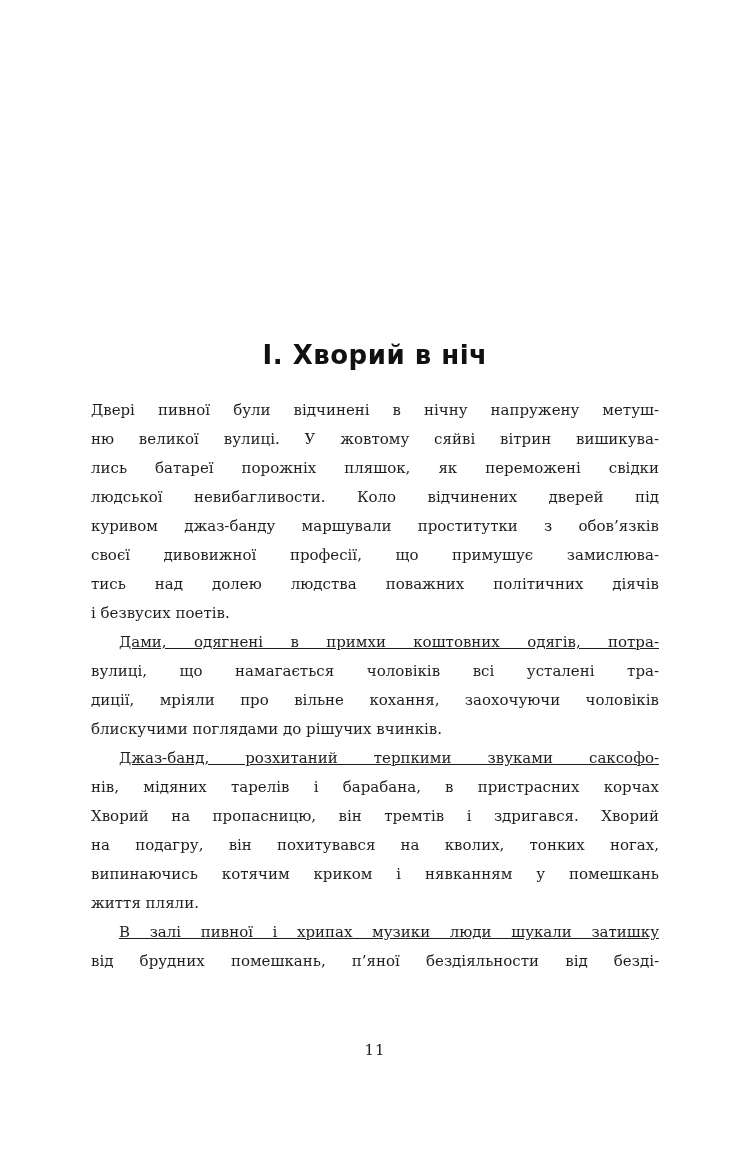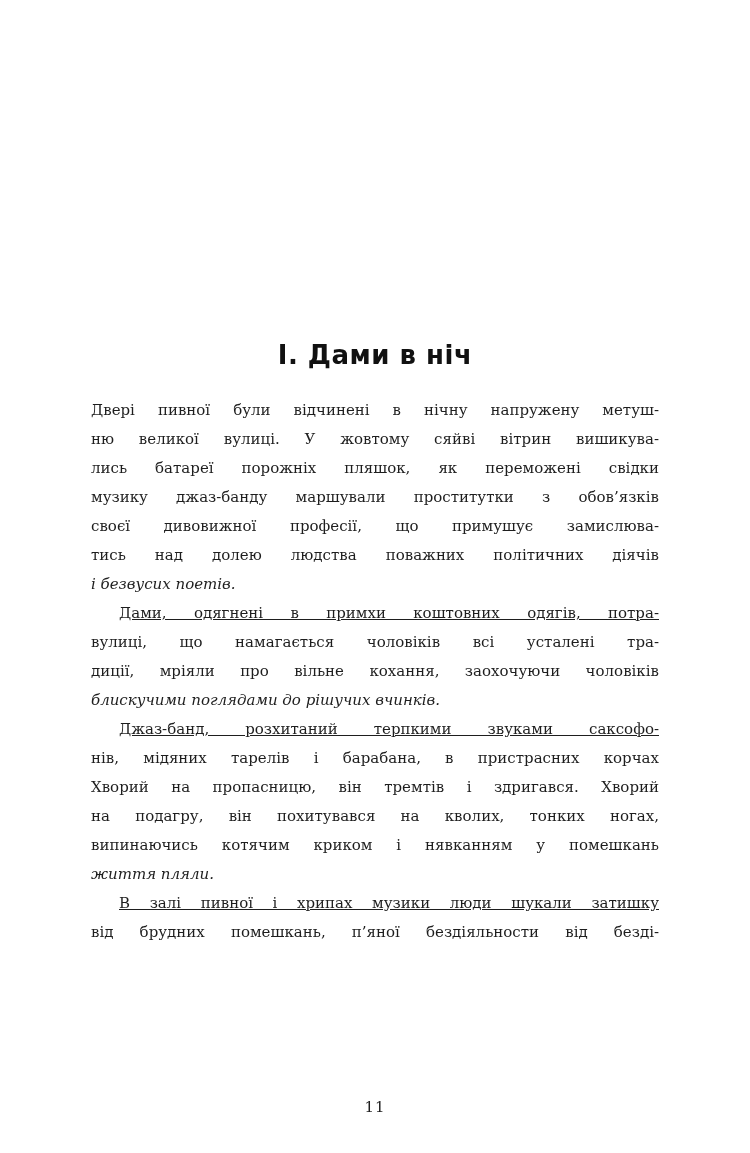--- a/index.html
+++ b/index.html
@@ -42,50 +42,50 @@
   .text-block .line {
     text-align: justify;
     text-align-last: justify;
     height: 29px;
     white-space: nowrap;
     overflow: visible;
   }
   .text-block .line.last {
     text-align: left;
     text-align-last: left;
-    font-style: italic;
   }
   .text-block .line.indent {
     padding-left: 28px;
     text-decoration: underline;
   }
   .page-number {
     position: absolute;
-    top: 1097px;
+    top: 1040px;
     left: 0;
     width: 750px;
     text-align: center;
     font-family: "DejaVu Serif", serif;
     font-size: 15px;
     line-height: 20px;
     color: #1e1e1e;
     letter-spacing: 1px;
   }
 </style>
 </head>
 <body>
 
 <div class="book-page">
-  <h1 class="chapter-title">І. Дами в ніч</h1>
+  <h1 class="chapter-title">І. Хворий в ніч</h1>
 
   <div class="text-block">
       <div class="line">Двері пивної були відчинені в нічну напружену метуш-</div>
       <div class="line">ню великої вулиці. У жовтому сяйві вітрин вишикува-</div>
       <div class="line">лись батареї порожніх пляшок, як переможені свідки</div>
-      <div class="line">музику джаз-банду маршували проститутки з обов’язків</div>
+      <div class="line">людської невибагливости. Коло відчинених дверей під</div>
+      <div class="line">куривом джаз-банду маршували проститутки з обов’язків</div>
       <div class="line">своєї дивовижної професії, що примушує замислюва-</div>
       <div class="line">тись над долею людства поважних політичних діячів</div>
       <div class="line last">і безвусих поетів.</div>
       <div class="line indent">Дами, одягнені в примхи коштовних одягів, потра-</div>
       <div class="line">вулиці, що намагається чоловіків всі усталені тра-</div>
       <div class="line">диції, мріяли про вільне кохання, заохочуючи чоловіків</div>
       <div class="line last">блискучими поглядами до рішучих вчинків.</div>
       <div class="line indent">Джаз-банд, розхитаний терпкими звуками саксофо-</div>
       <div class="line">нів, мідяних тарелів і барабана, в пристрасних корчах</div>
       <div class="line">Хворий на пропасницю, він тремтів і здригався. Хворий</div>

